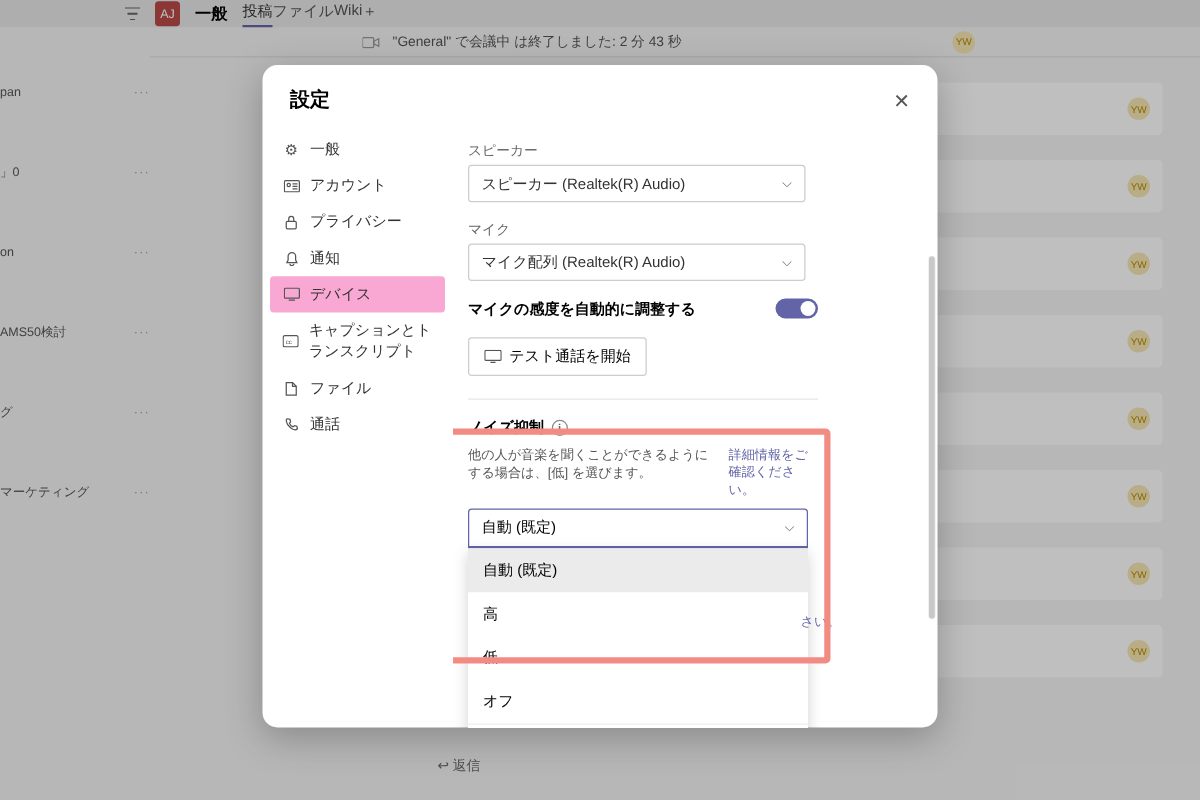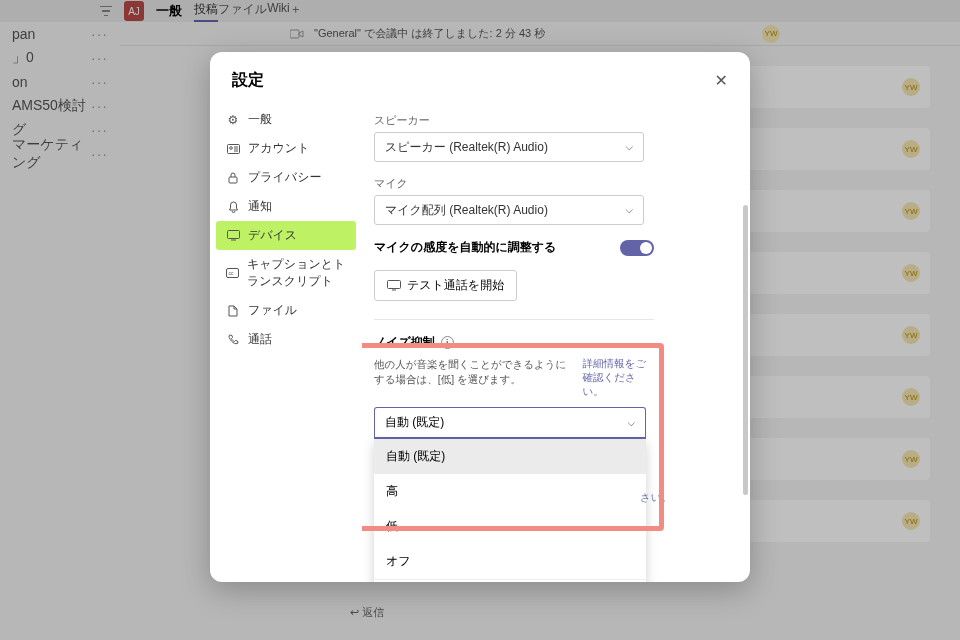--- a/index.html
+++ b/index.html
@@ -9,47 +9,47 @@
 .bg-overlay { position: absolute; inset: 0; background: rgba(0,0,0,0.25); }
 
 .topbar { position: absolute; top: 0; left: 0; right: 0; height: 22px; background: #e8e8e8; display: flex; align-items: center; padding: 0 10px; gap: 12px; }
 .filter-icon { margin-left: 90px; color: #666; }
 .avatar-sq { width: 20px; height: 20px; background: #b94a48; color: #fff; font-size: 10px; display: flex; align-items: center; justify-content: center; border-radius: 3px; }
 .ch-name { font-size: 13px; font-weight: 600; }
 .tabs { display: flex; font-size: 12px; color: #555; }
 .tab-active { border-bottom: 2px solid #6264a7; padding-bottom: 2px; color: #333; }
 
 .left-col { position: absolute; left: 0; top: 22px; width: 120px; bottom: 0; background: #f5f5f5; }
-.left-item { height: 24px; font-size: 14px; color: #555; display: flex; align-items: center; justify-content: space-between; padding: 0 12px; }
+.left-item { height: 24px; font-size: 10px; color: #555; display: flex; align-items: center; justify-content: space-between; padding: 0 0; margin-top: 40px; }
 .dots { color: #999; letter-spacing: 1px; }
 
 .chat-col { position: absolute; left: 120px; top: 22px; right: 0; bottom: 0; background: #f5f5f5; }
 .meet-row { height: 24px; display: flex; align-items: center; padding: 0 180px 0 170px; font-size: 11px; color: #555; border-bottom: 1px solid #e0e0e0; }
 .cam-icon { margin-right: 10px; color: #999; }
 .yw { width: 18px; height: 18px; background: #f6e7b3; border-radius: 50%; margin-left: auto; font-size: 8px; display: flex; align-items: center; justify-content: center; color: #b38b00; }
 .msg-row { height: 42px; margin: 20px 30px 0 170px; background: #fff; border-radius: 4px; display: flex; align-items: center; justify-content: flex-end; padding: 0 10px; }
 .reply-row { position: absolute; bottom: 20px; left: 230px; font-size: 11px; color: #666; }
 
 .modal { position: absolute; left: 210px; top: 52px; width: 540px; height: 530px; background: #fff; border-radius: 12px; box-shadow: 0 8px 30px rgba(0,0,0,0.25); display: flex; flex-direction: column; }
 .modal-head { display: flex; align-items: center; justify-content: space-between; padding: 18px 22px 14px; }
 .modal-title { font-size: 16px; font-weight: 600; }
 .close-btn { font-size: 16px; color: #555; cursor: pointer; background: none; border: none; }
 
 .modal-body { flex: 1; display: flex; overflow: hidden; position: relative; }
 .sidebar { width: 152px; padding: 0 6px; }
 .nav-item { display: flex; align-items: center; gap: 8px; padding: 6px 10px; font-size: 12px; color: #333; border-radius: 3px; cursor: pointer; }
-.nav-item.active { background: #bef264; }
+.nav-item.active { background: #f9a8d4; }
 .nav-ico { width: 14px; height: 14px; display: flex; align-items: center; justify-content: center; color: #555; font-size: 12px; }
 
 .content { flex: 1; padding: 0 18px 0 12px; overflow-y: auto; position: relative; }
 .section-label { font-size: 11px; color: #666; margin-bottom: 4px; margin-top: 8px; }
 .select-box { width: 270px; height: 30px; border: 1px solid #ccc; border-radius: 3px; display: flex; align-items: center; justify-content: space-between; padding: 0 10px; font-size: 12px; color: #333; background: #fff; cursor: pointer; margin-bottom: 14px; }
 .chev { font-size: 10px; color: #666; }
 
-.toggle-row { display: flex; align-items: center; justify-content: space-between; width: 280px; margin-bottom: 14px; }
+.toggle-row { display: flex; justify-content: space-between; width: 280px; margin-bottom: 14px; }
 .toggle-label { font-size: 12px; font-weight: 600; }
 .toggle { width: 34px; height: 16px; background: #6264a7; border-radius: 10px; position: relative; cursor: pointer; }
 .toggle::after { content: ""; position: absolute; right: 2px; top: 2px; width: 12px; height: 12px; background: #fff; border-radius: 50%; }
 
 .test-btn { display: inline-flex; align-items: center; gap: 6px; border: 1px solid #ccc; border-radius: 3px; padding: 6px 12px; font-size: 12px; background: #fff; cursor: pointer; }
 
 .divider { border-top: 1px solid #e6e6e6; margin: 18px 0 14px; width: 280px; }
 
 .noise-head { display: flex; align-items: center; gap: 6px; font-size: 12px; font-weight: 700; margin-bottom: 6px; }
 .info-ico { width: 13px; height: 13px; border: 1px solid #888; border-radius: 50%; font-size: 9px; display: flex; align-items: center; justify-content: center; color: #666; }

